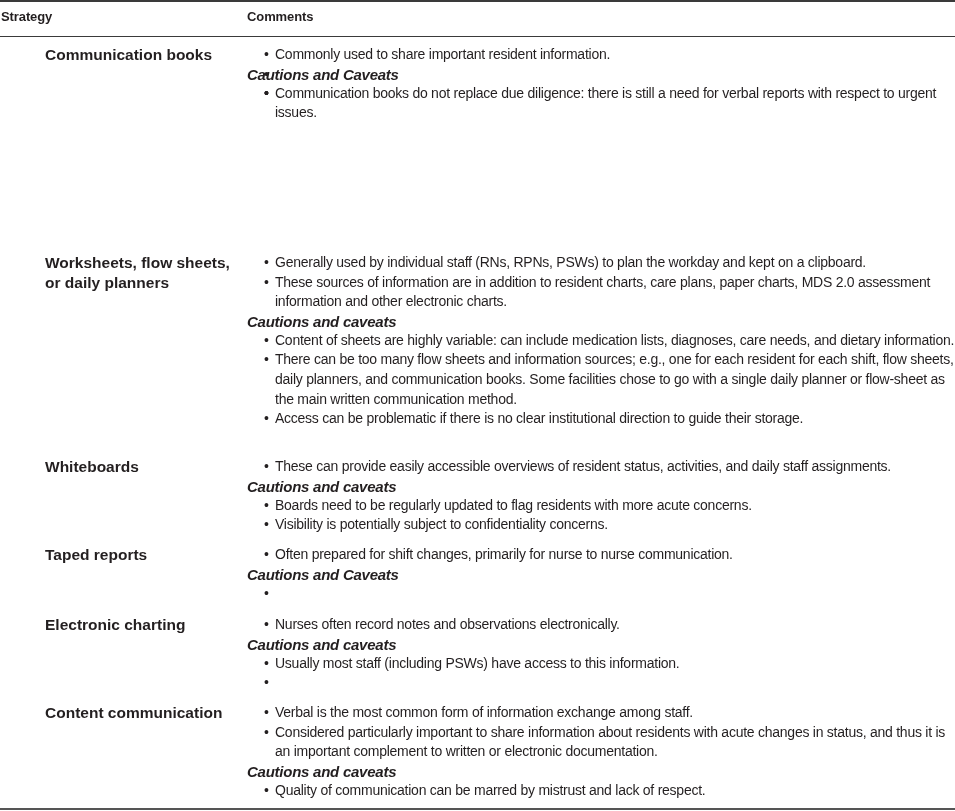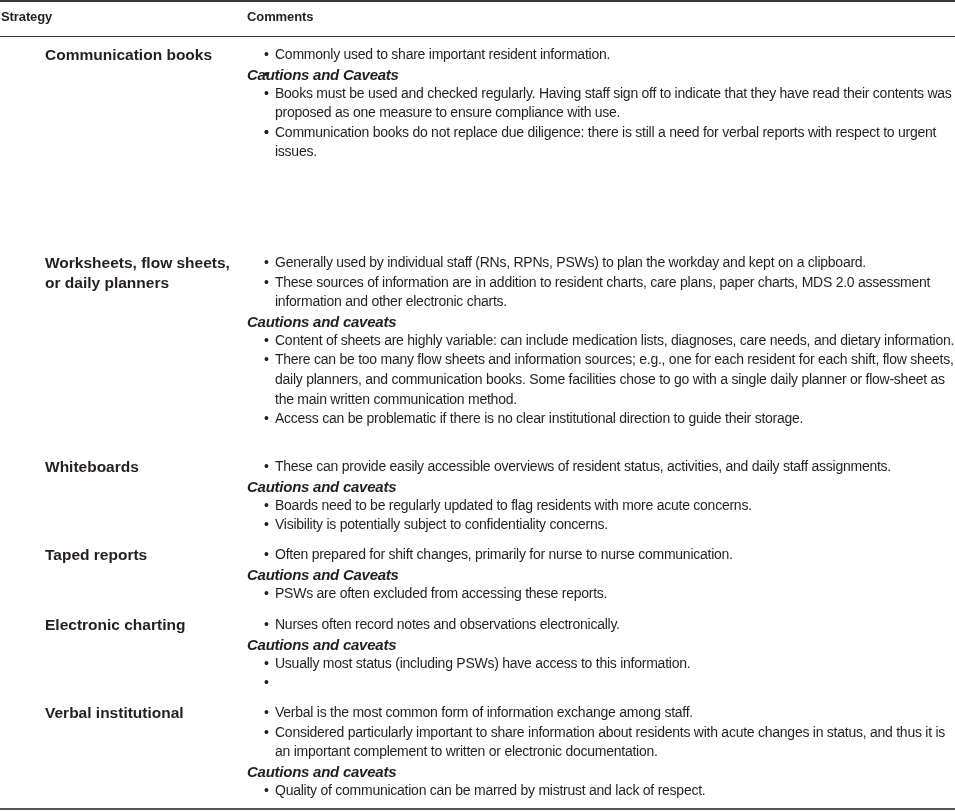--- a/index.html
+++ b/index.html
@@ -52,21 +52,21 @@
   <div class="rule-head"></div>
   <div id="rows">
       <div class="row" style="top: 45px;">
         <div class="strategy-cell">
           <span style="display: block;">Communication books</span>
         </div>
         <div class="comments-cell">
           <p class="bullet"><span class="dot">•</span><span>Commonly used to share important resident information.</span></p>
           <p class="bullet"><span class="dot">•</span></p>
           <div class="caveat-title">Cautions and Caveats</div>
-          <p class="bullet"><span class="dot">•</span><span>Books must be used and checked regularly. Having staff sign off to indicate that they have read their contents was proposed as one measure to ensure compliance with use.</span></p>
+          <p class="bullet"><span class="dot">•</span></p>
           <p class="bullet"><span class="dot">•</span></p>
           <p class="bullet"><span class="dot">•</span><span>Communication books do not replace due diligence: there is still a need for verbal reports with respect to urgent issues.</span></p>
         </div>
       </div>
       <div class="row" style="top: 253px;">
         <div class="strategy-cell">
           <span style="display: block;">Worksheets, flow sheets,</span>
           <span class="line2">or daily planners</span>
         </div>
         <div class="comments-cell">
@@ -89,37 +89,37 @@
           <p class="bullet"><span class="dot">•</span><span>Visibility is potentially subject to confidentiality concerns.</span></p>
         </div>
       </div>
       <div class="row" style="top: 545px;">
         <div class="strategy-cell">
           <span style="display: block;">Taped reports</span>
         </div>
         <div class="comments-cell">
           <p class="bullet"><span class="dot">•</span><span>Often prepared for shift changes, primarily for nurse to nurse communication.</span></p>
           <div class="caveat-title">Cautions and Caveats</div>
-          <p class="bullet"><span class="dot">•</span><span>PSWs are often excluded from accessing these reports.</span></p>
+          <p class="bullet"><span class="dot">•</span></p>
         </div>
       </div>
       <div class="row" style="top: 615px;">
         <div class="strategy-cell">
           <span style="display: block;">Electronic charting</span>
         </div>
         <div class="comments-cell">
           <p class="bullet"><span class="dot">•</span><span>Nurses often record notes and observations electronically.</span></p>
           <div class="caveat-title">Cautions and caveats</div>
-          <p class="bullet"><span class="dot">•</span><span>Usually most status (including PSWs) have access to this information.</span></p>
+          <p class="bullet"><span class="dot">•</span><span>Usually most staff (including PSWs) have access to this information.</span></p>
           <p class="bullet"><span class="dot">•</span></p>
         </div>
       </div>
       <div class="row" style="top: 703px;">
         <div class="strategy-cell">
-          <span style="display: block;">Verbal institutional</span>
+          <span style="display: block;">Content communication</span>
         </div>
         <div class="comments-cell">
           <p class="bullet"><span class="dot">•</span><span>Verbal is the most common form of information exchange among staff.</span></p>
           <p class="bullet"><span class="dot">•</span><span>Considered particularly important to share information about residents with acute changes in status, and thus it is an important complement to written or electronic documentation.</span></p>
           <div class="caveat-title">Cautions and caveats</div>
           <p class="bullet"><span class="dot">•</span><span>Quality of communication can be marred by mistrust and lack of respect.</span></p>
         </div>
       </div>
     </div>
   <div class="rule-bottom"></div>

